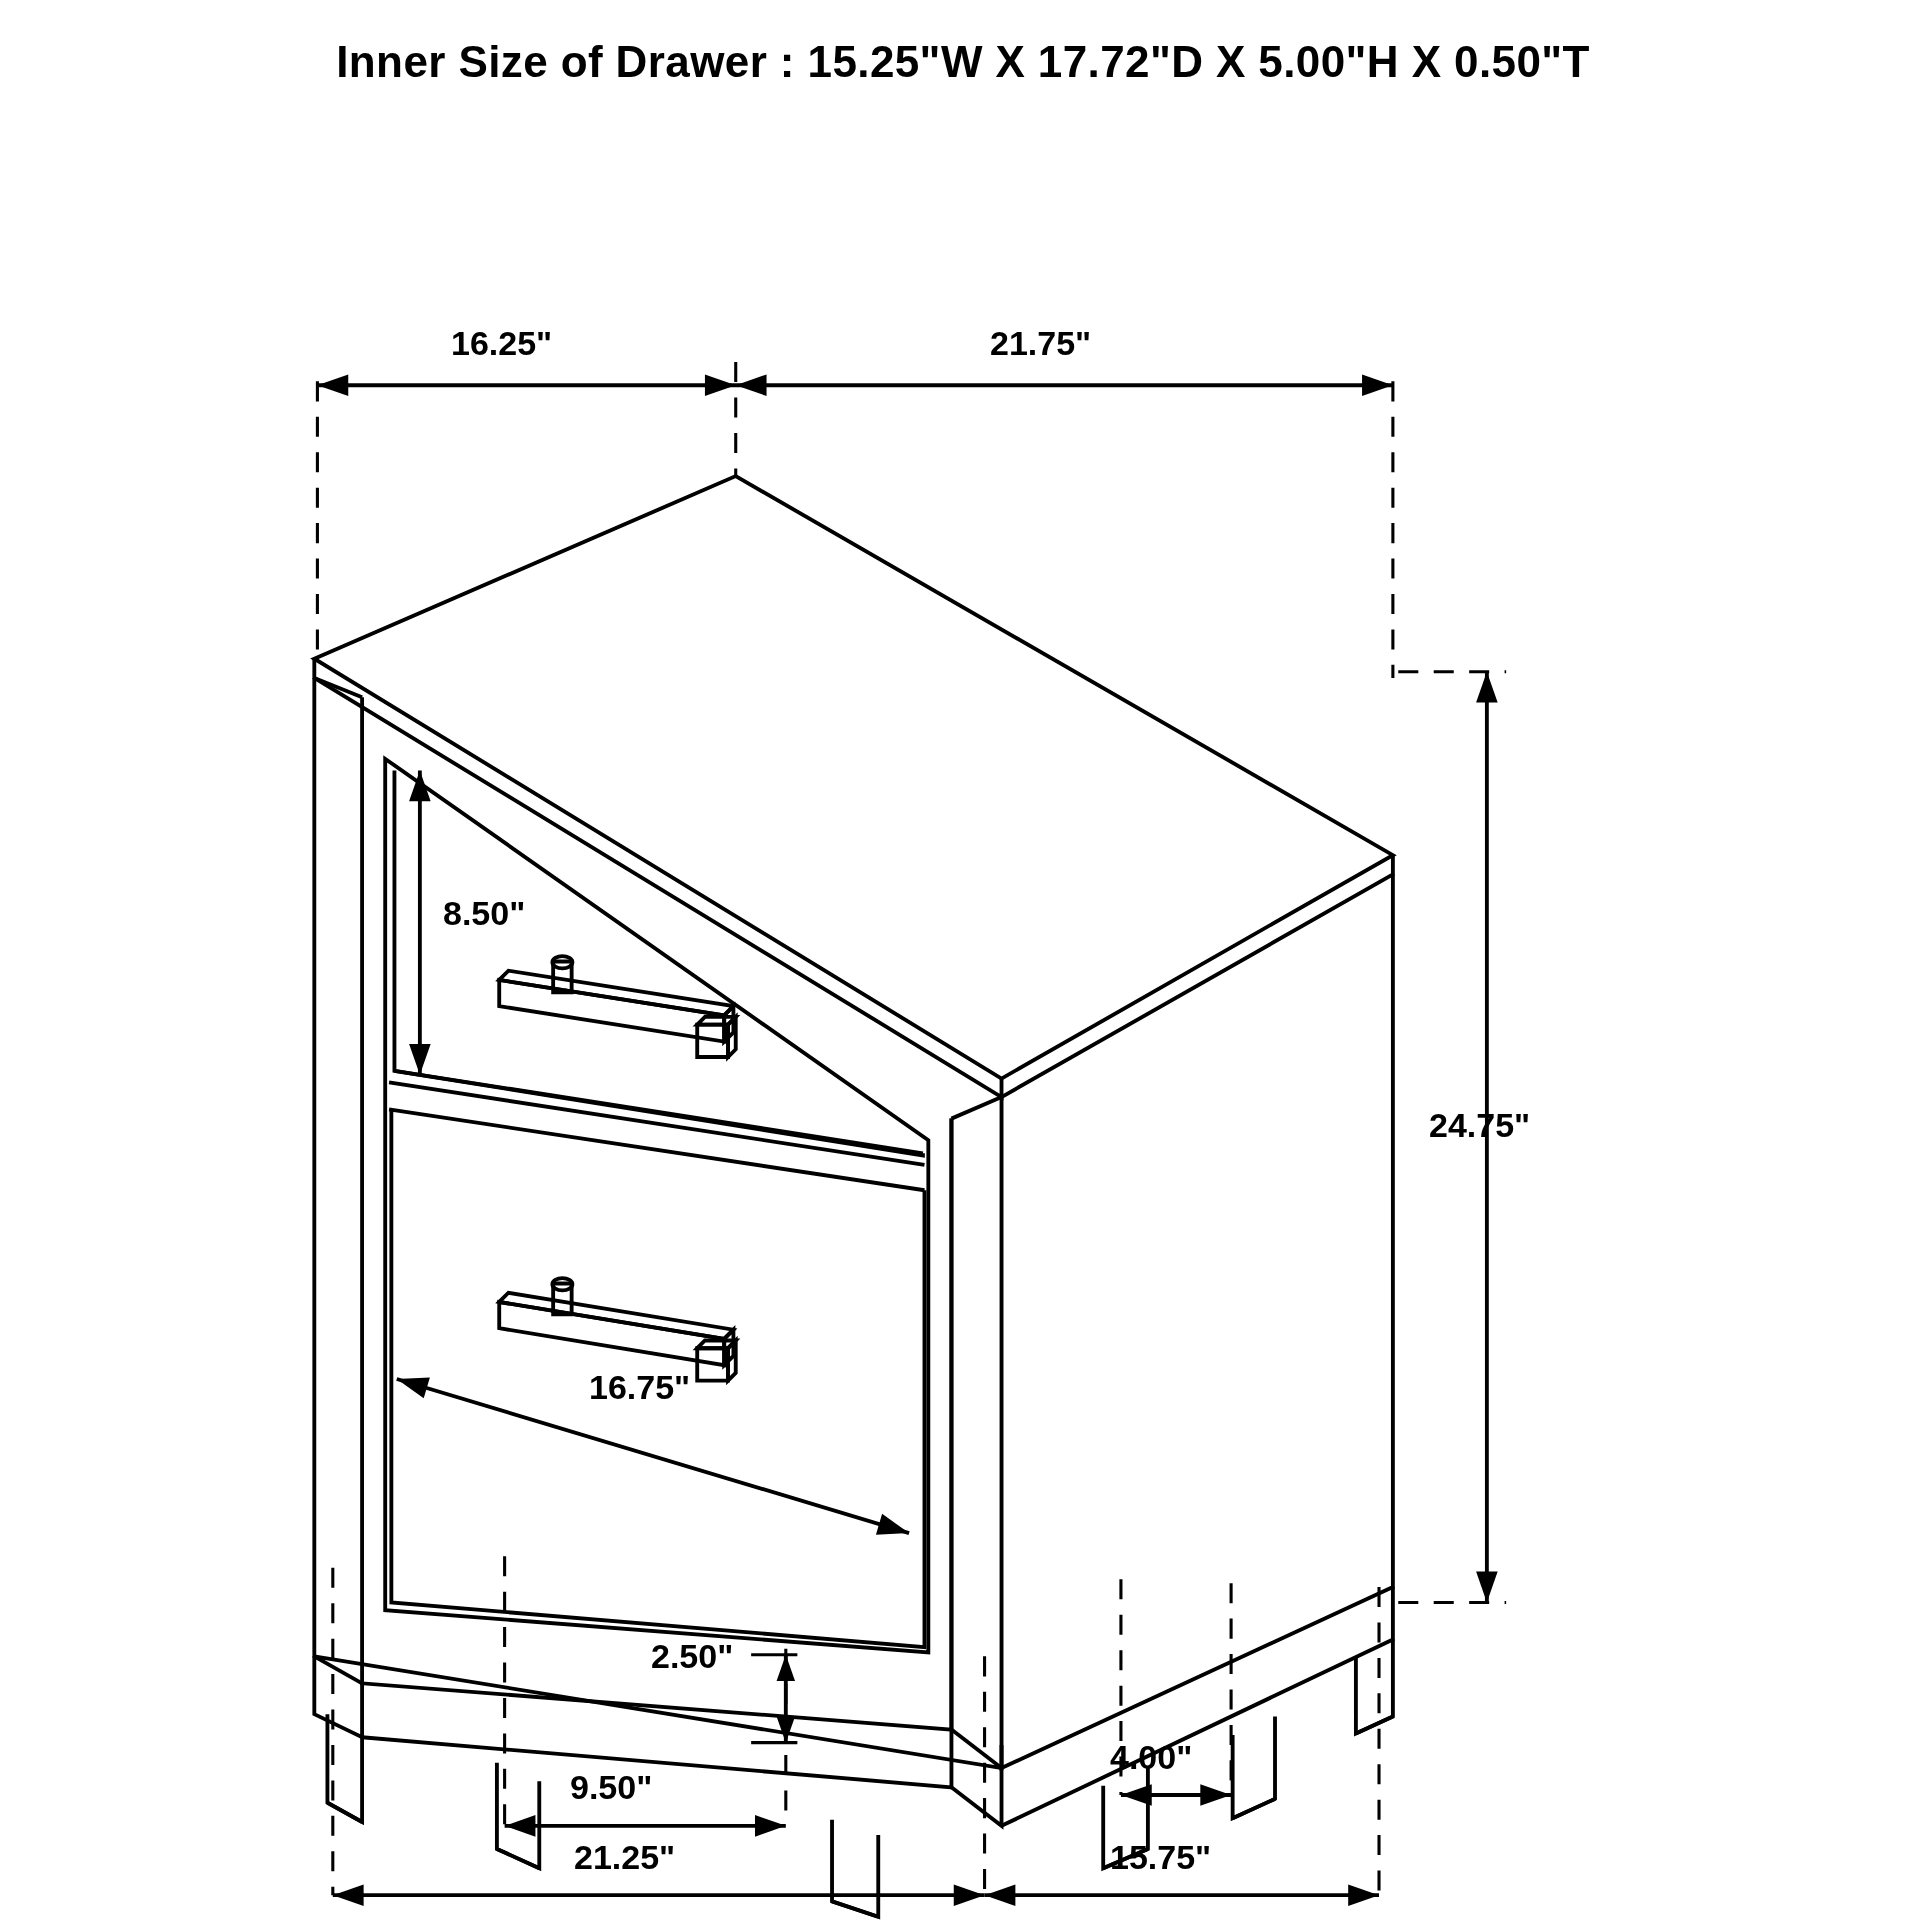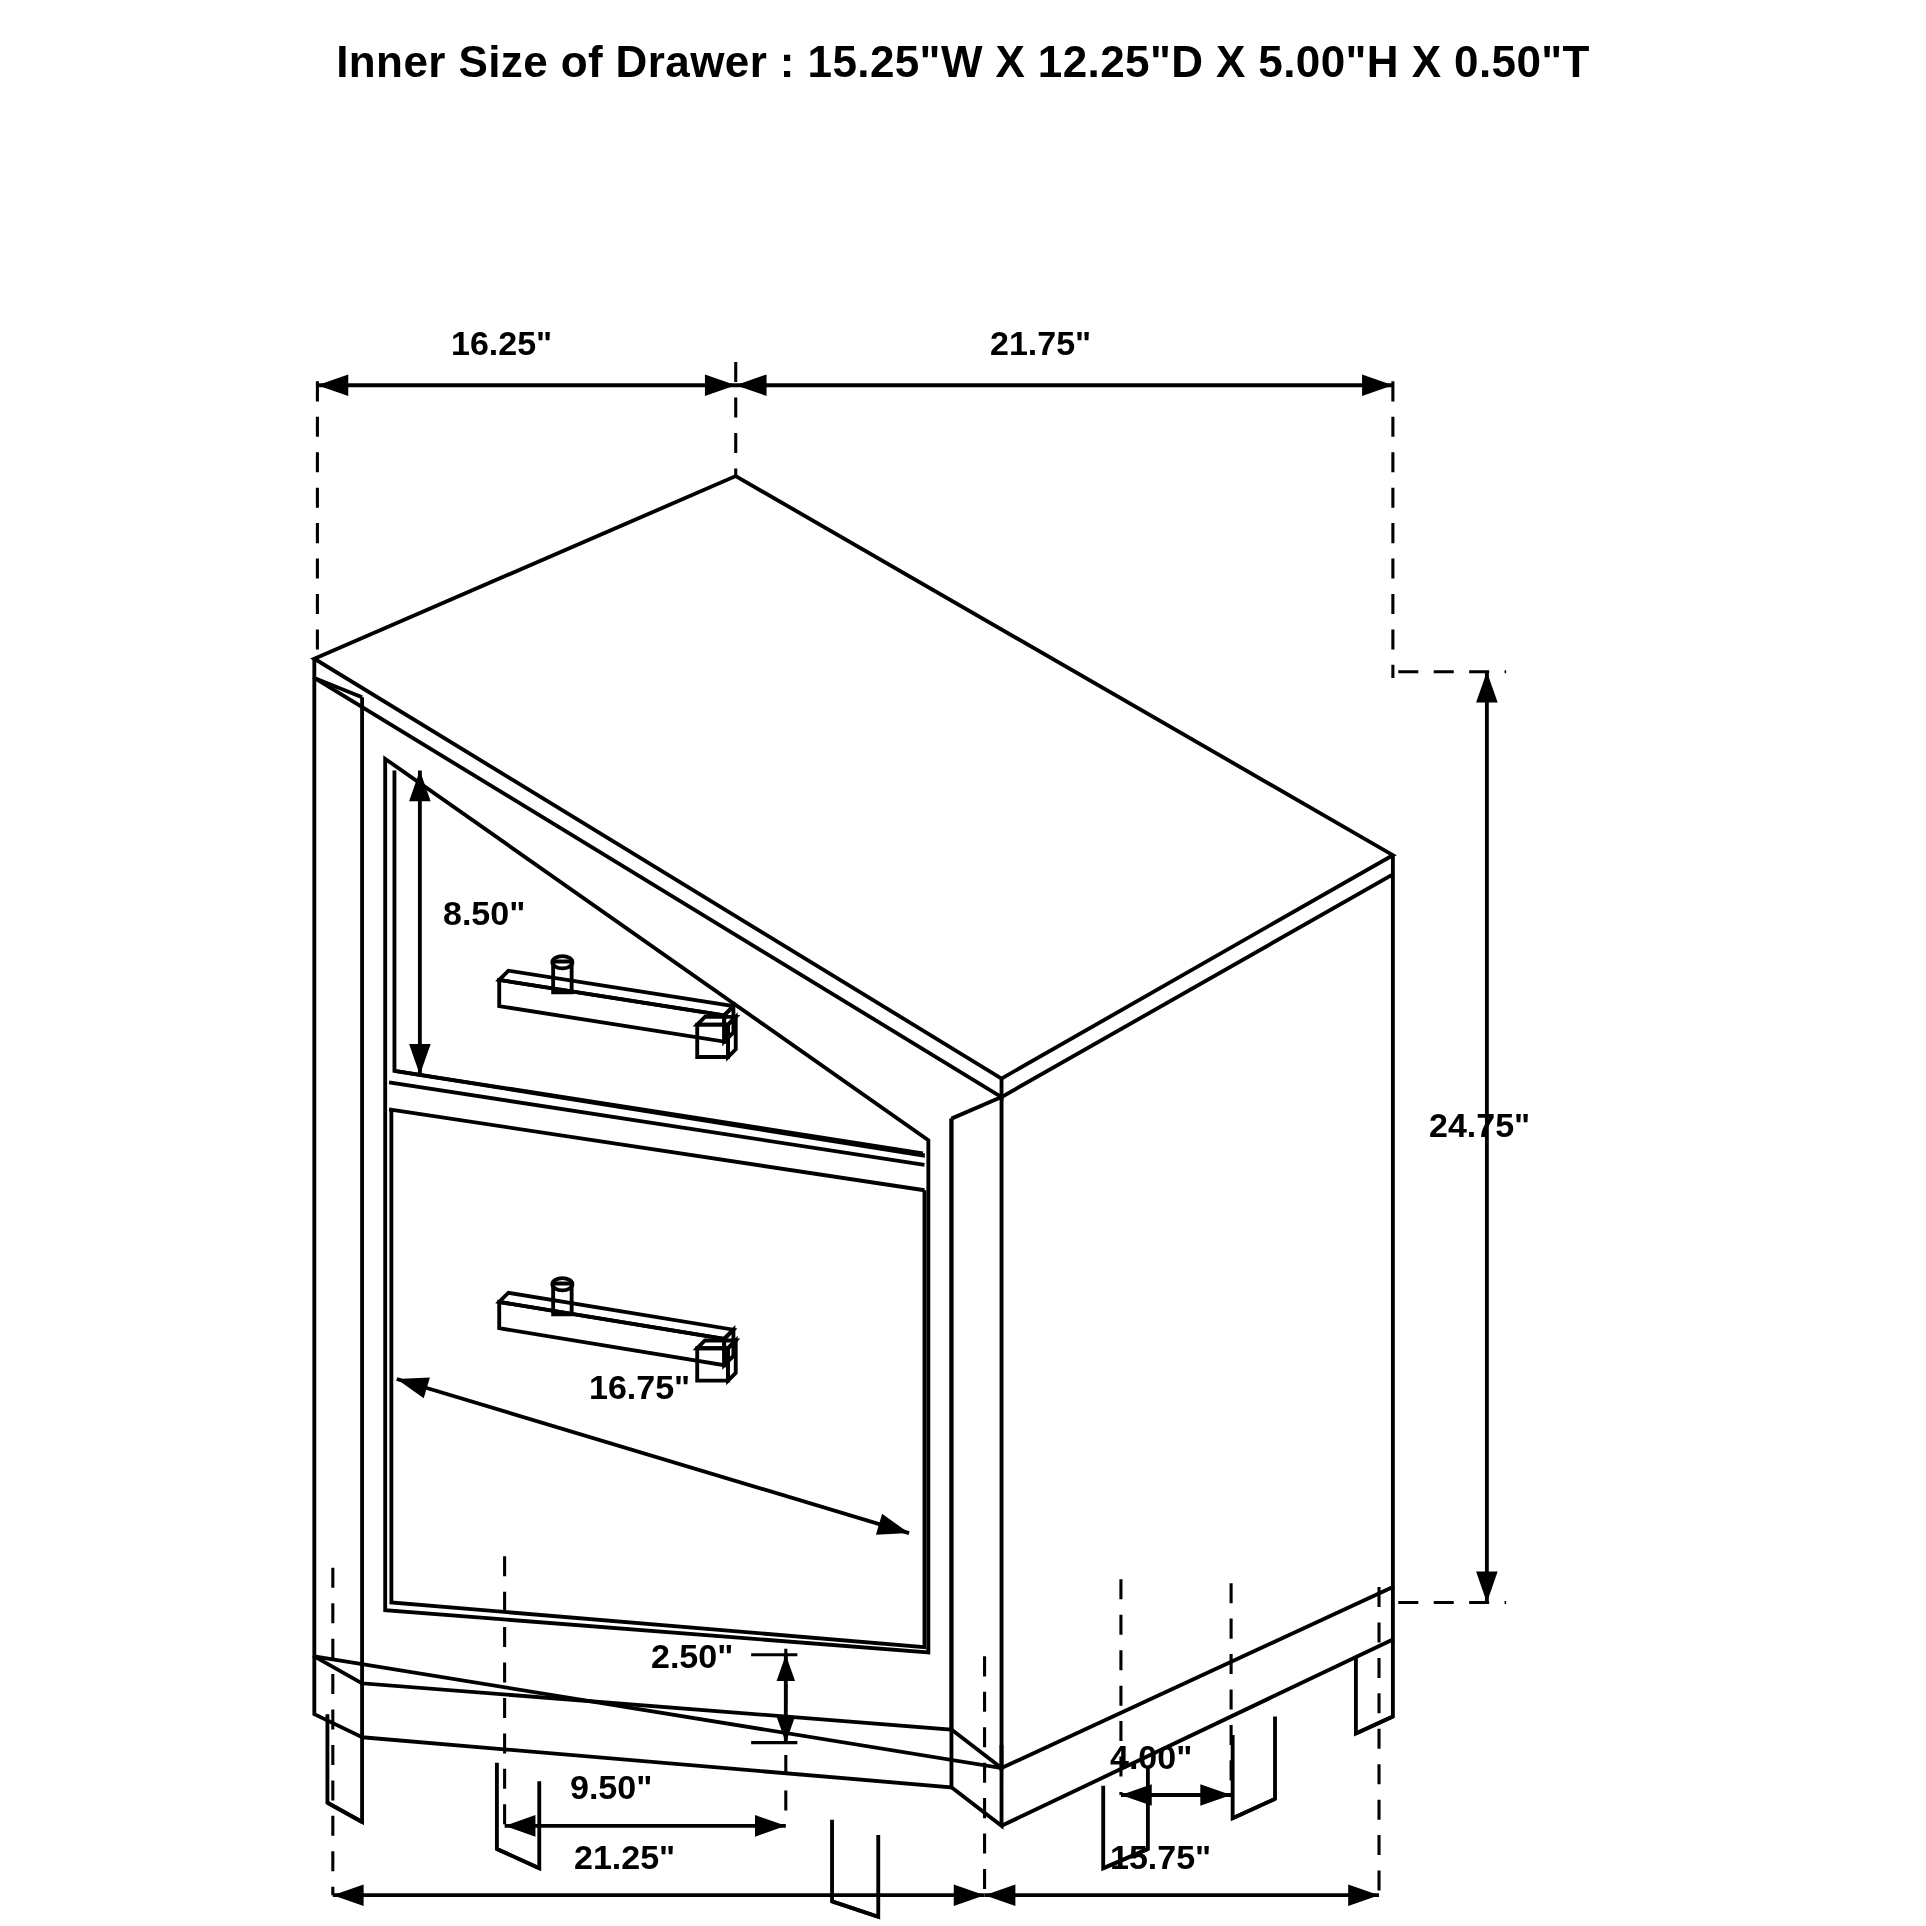--- a/index.html
+++ b/index.html
@@ -42,21 +42,21 @@
     font-size: 34px;
     font-weight: bold;
     white-space: nowrap;
   }
 </style>
 </head>
 <body>
 
 <div id="stage">
 
-  <div class="title">Inner Size of Drawer : 15.25"W X 12.25"D X 5.00"H X 0.50"T</div>
+  <div class="title">Inner Size of Drawer : 15.25"W X 17.72"D X 5.00"H X 0.50"T</div>
 
   <svg class="drawing" viewBox="0 0 2500 2500">
     <g fill="none" stroke="#000000" stroke-width="5" stroke-linejoin="miter" stroke-linecap="butt">
 
       <g stroke-width="4" stroke-dasharray="26 20">
 
         <line x1="412" y1="495" x2="412" y2="855"></line>
 
         <line x1="955" y1="470" x2="955" y2="620"></line>
 

